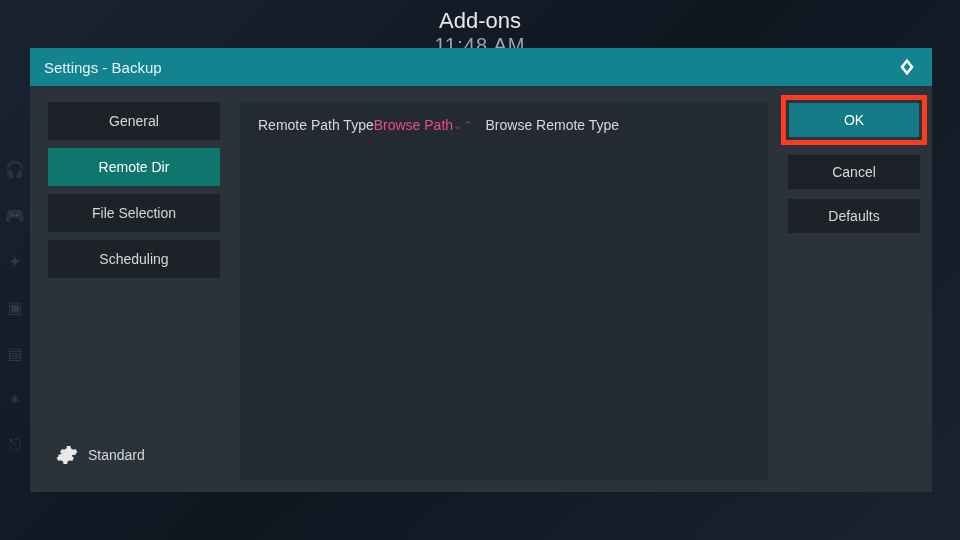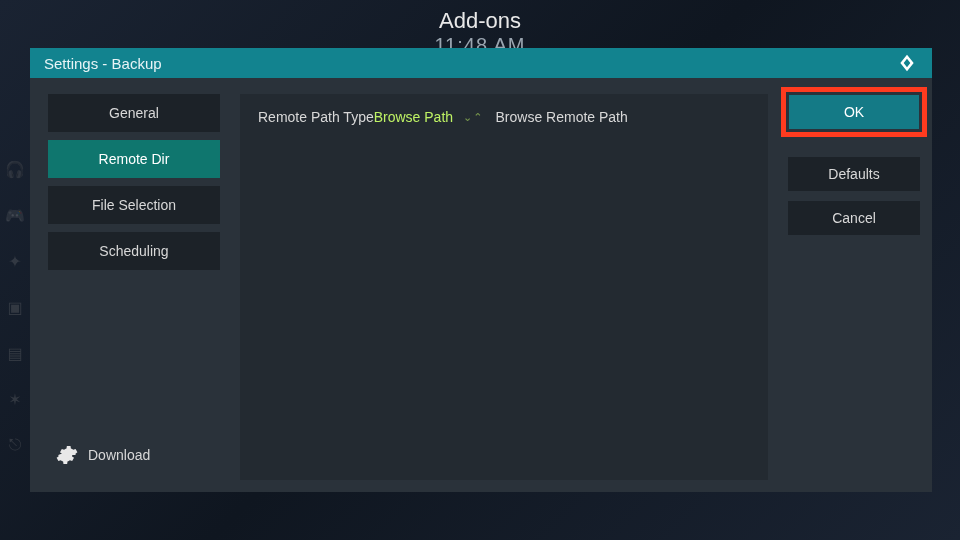--- a/index.html
+++ b/index.html
@@ -35,21 +35,21 @@
       left: 30px;
       top: 48px;
       right: 28px;
       bottom: 48px;
       background: #2a323a;
       display: flex;
       flex-direction: column;
     }
     .dialog-header {
       background: #12838f;
-      height: 30px;
+      height: 38px;
       display: flex;
       align-items: center;
       justify-content: space-between;
       padding: 0 14px;
     }
     .dialog-title {
       font-size: 15px;
       color: #e8f4f6;
     }
     .kodi-logo {
@@ -108,24 +108,23 @@
     }
     .setting-row {
       display: flex;
       justify-content: space-between;
       align-items: center;
       font-size: 14px;
       height: 22px;
     }
     .setting-label { color: #d8d8d8; }
     .setting-value {
-      color: #bef264;
-      display: flex;
-      align-items: center;
-      gap: 10px;
+      color: #ec4899;
+      display: flex;
+      align-items: center;
     }
     .spinner-arrows {
       display: flex;
       flex-direction: row;
       gap: 2px;
       opacity: 0.55;
       font-size: 11px;
       letter-spacing: -1px;
     }
     .action-col {
@@ -144,21 +143,21 @@
       color: #d8d8d8;
       cursor: pointer;
     }
     .action-btn.primary {
       background: #147a86;
       color: #fff;
     }
     .highlight-box {
       border: 5px solid #ff3b1f;
       padding: 3px;
-      margin: -7px -7px 10px -7px;
+      margin: -7px -7px 0 -7px;
       text-align: right;
     }
     .left-icons {
       position: absolute;
       left: 0;
       top: 160px;
       width: 30px;
       display: flex;
       flex-direction: column;
       gap: 26px;
@@ -216,48 +215,48 @@
       <div class="sidebar-item">
         <span>Scheduling</span>
       </div>
       <div class="sidebar-spacer"></div>
       <div class="level-row">
         <span class="gear">
           <svg viewBox="0 0 24 24" width="22" height="22" fill="#e8e8e8">
               <path d="M12 8a4 4 0 100 8 4 4 0 000-8zm9.4 4a7.5 7.5 0 00-.15-1.5l2.1-1.6-2-3.5-2.5 1a7.6 7.6 0 00-2.6-1.5l-.4-2.7h-4l-.4 2.7a7.6 7.6 0 00-2.6 1.5l-2.5-1-2 3.5 2.1 1.6A7.5 7.5 0 002.6 12c0 .5.05 1 .15 1.5l-2.1 1.6 2 3.5 2.5-1a7.6 7.6 0 002.6 1.5l.4 2.7h4l.4-2.7a7.6 7.6 0 002.6-1.5l2.5 1 2-3.5-2.1-1.6c.1-.5.15-1 .15-1.5z"></path>
             </svg>
         </span>
-        <span>Download</span>
+        <span>Standard</span>
       </div>
     </div>
 
     <div class="content">
       <div class="setting-row">
         <span class="setting-label">Remote Path Type</span>
         <span class="setting-value">
           <span>Browse Path</span>
           <span class="spinner-arrows">
             <span>⌄</span>
               <span>⌃</span>
           </span>
         </span>
       </div>
       <div class="setting-row">
-        <span class="setting-label">Browse Remote Path</span>
+        <span class="setting-label">Browse Remote Type</span>
       </div>
     </div>
 
     <div class="action-col">
       <div class="highlight-box">
         <div class="action-btn primary">
           <span>OK</span>
         </div>
       </div>
       <div class="action-btn">
+        <span>Cancel</span>
+      </div>
+      <div class="action-btn">
         <span>Defaults</span>
-      </div>
-      <div class="action-btn">
-        <span>Cancel</span>
       </div>
     </div>
 
   </div>
 </div>
 
 </body></html>

